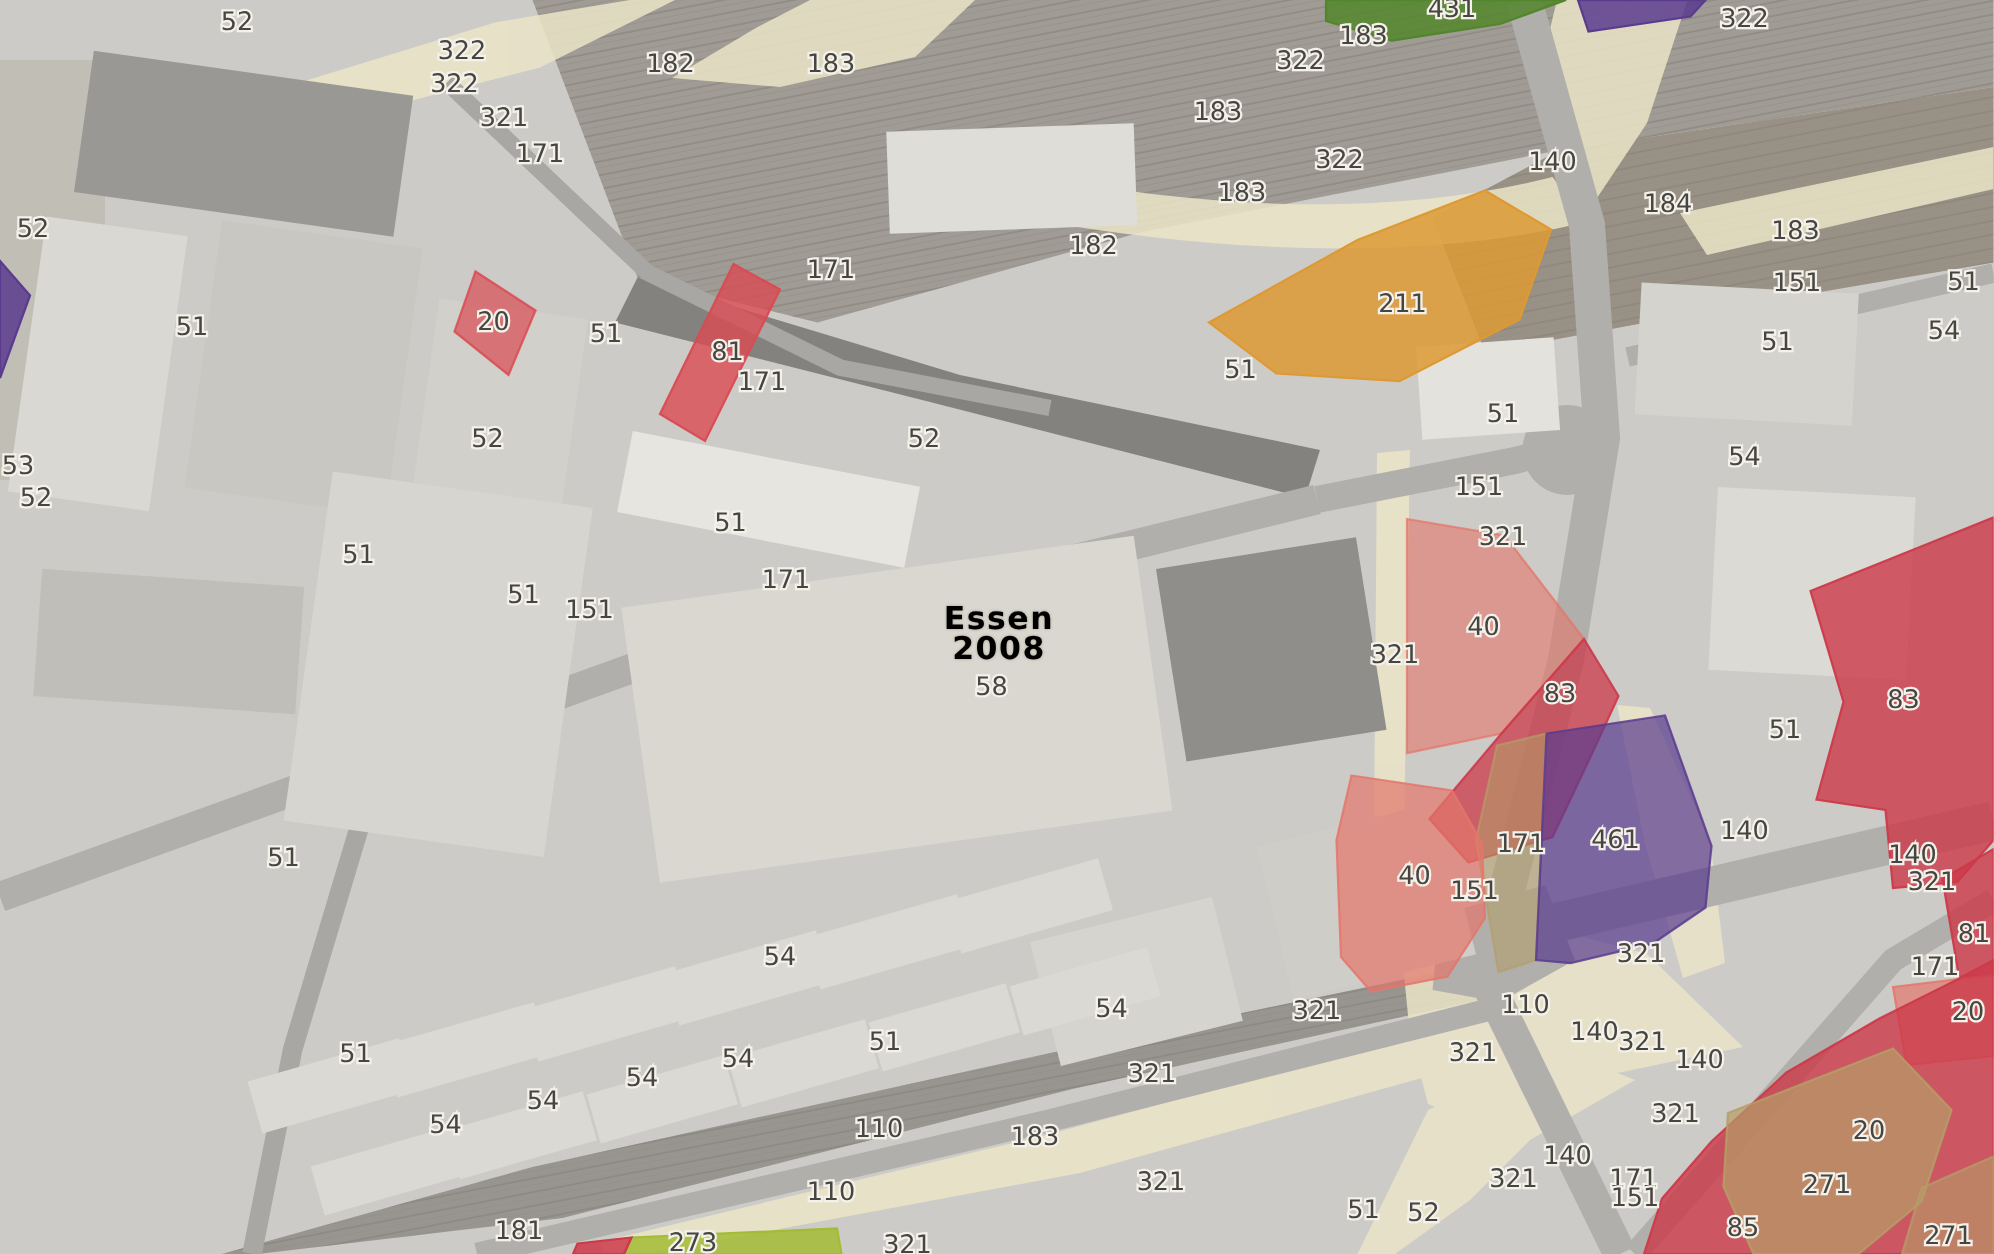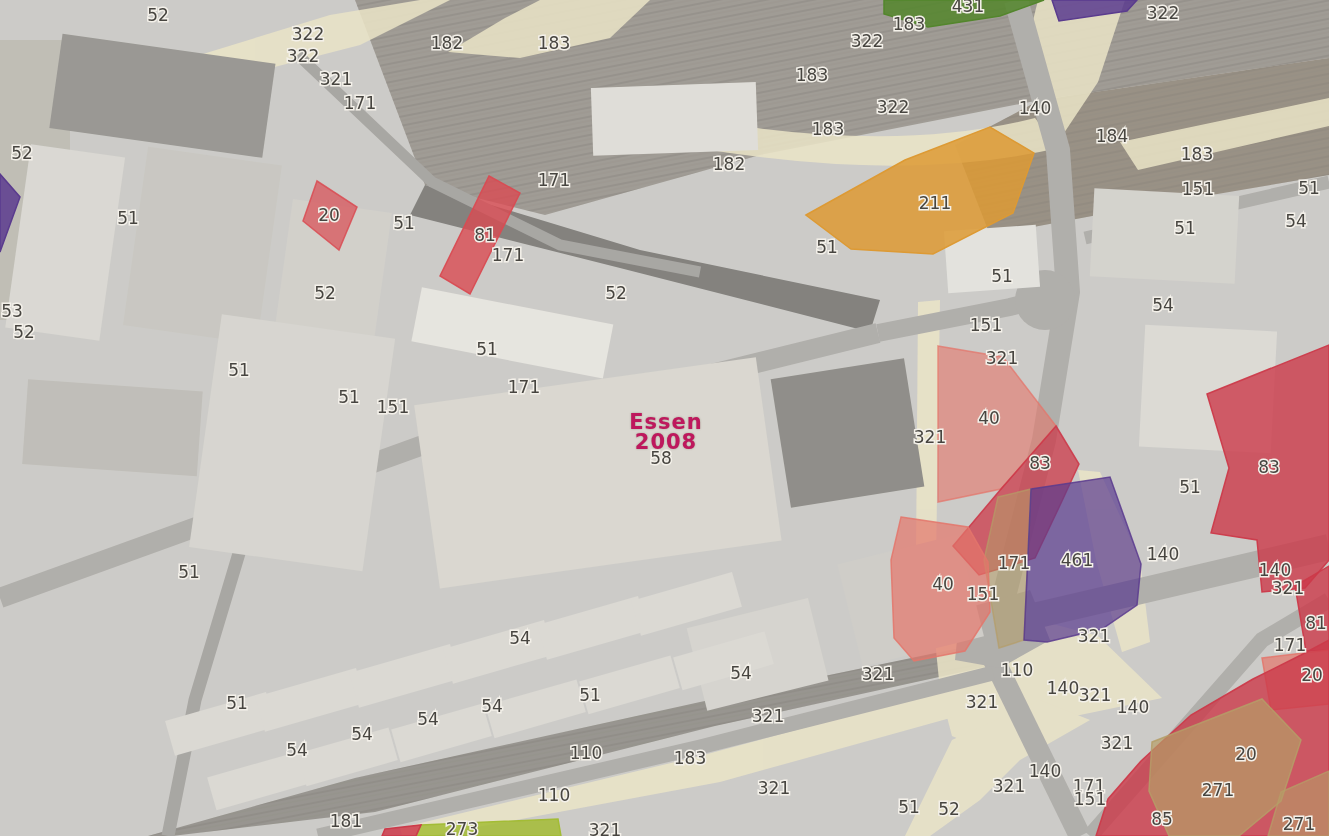--- a/index.html
+++ b/index.html
@@ -14,23 +14,23 @@
     font-family:"DejaVu Sans","Liberation Sans",sans-serif;
     font-size:17px;
     fill:#474540;
     stroke:#f4f1ea;
     stroke-width:3px;
     paint-order:stroke;
     text-anchor:middle;
     dominant-baseline:central;
   }
   #watermark{
-    position:absolute;left:666px;top:432px;transform:translate(-50%,-50%);
+    position:absolute;left:666px;top:422px;transform:translate(-50%,-50%);
     text-align:center;font-weight:bold;font-size:21px;line-height:20px;
-    color:#be185d;text-shadow:0 0 2px rgba(90,90,60,.45);
+    color:#000000;text-shadow:0 0 2px rgba(90,90,60,.45);
     letter-spacing:1px;pointer-events:none;
   }
 </style>
 </head>
 <body>
 
 <div id="map-canvas">
   <svg id="map-svg" viewBox="0 0 1329 836" xmlns="http://www.w3.org/2000/svg">
     <defs>
       <pattern id="rails" width="9" height="9" patternUnits="userSpaceOnUse" patternTransform="rotate(-11)">

